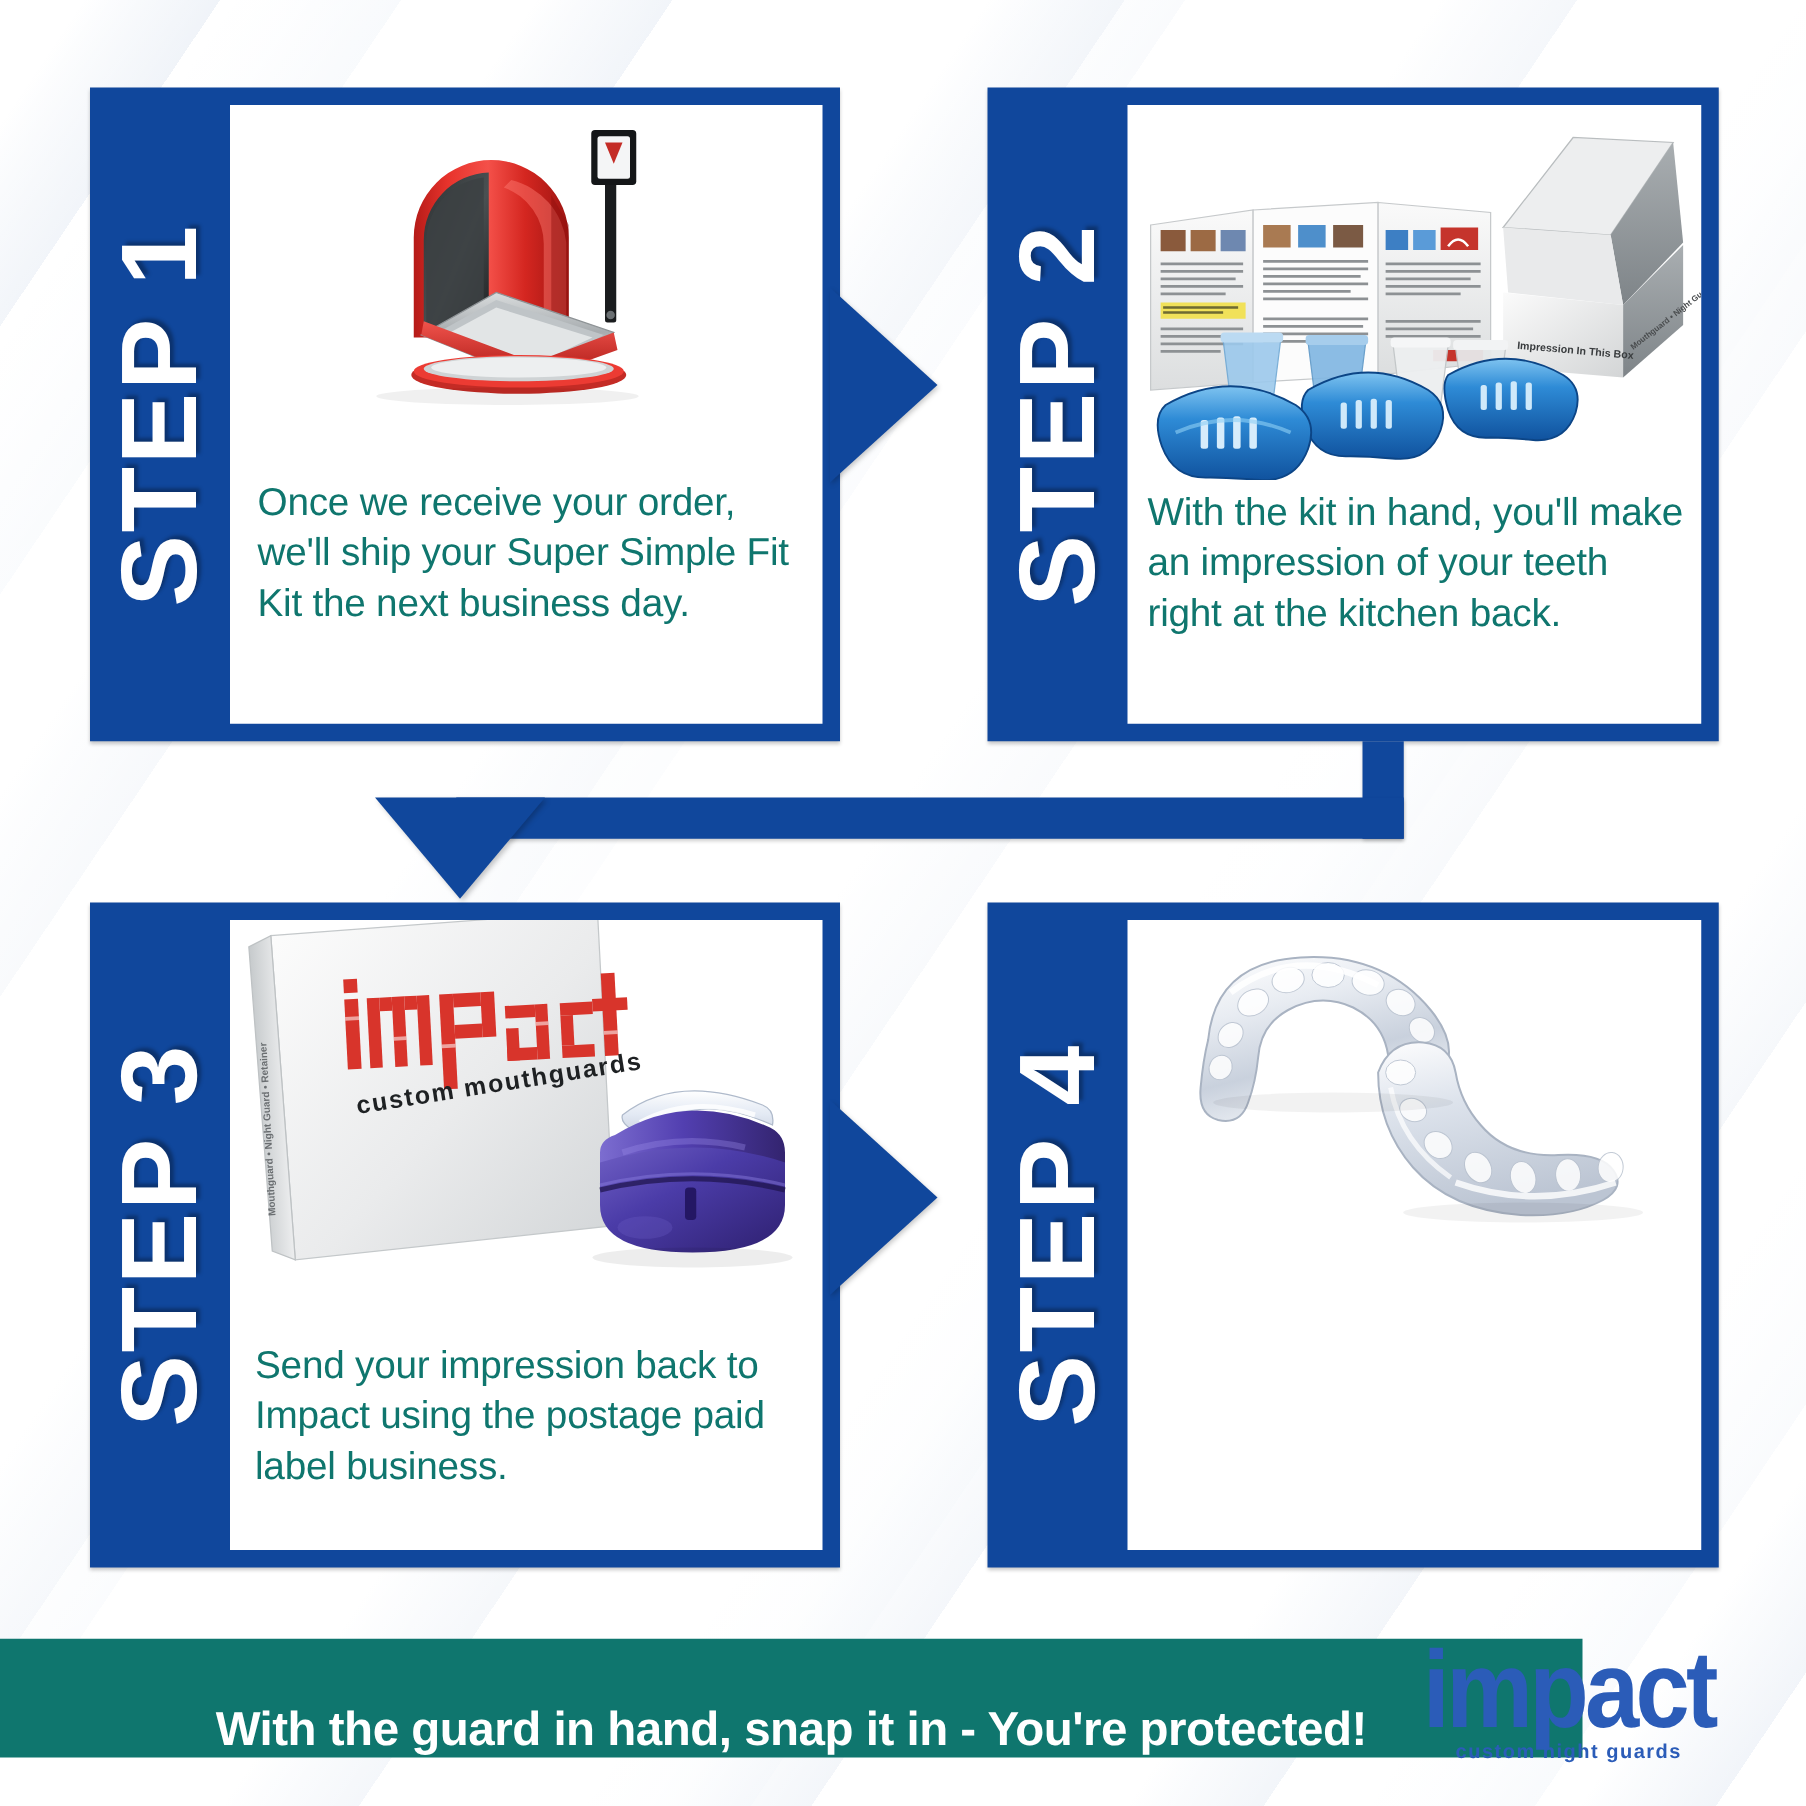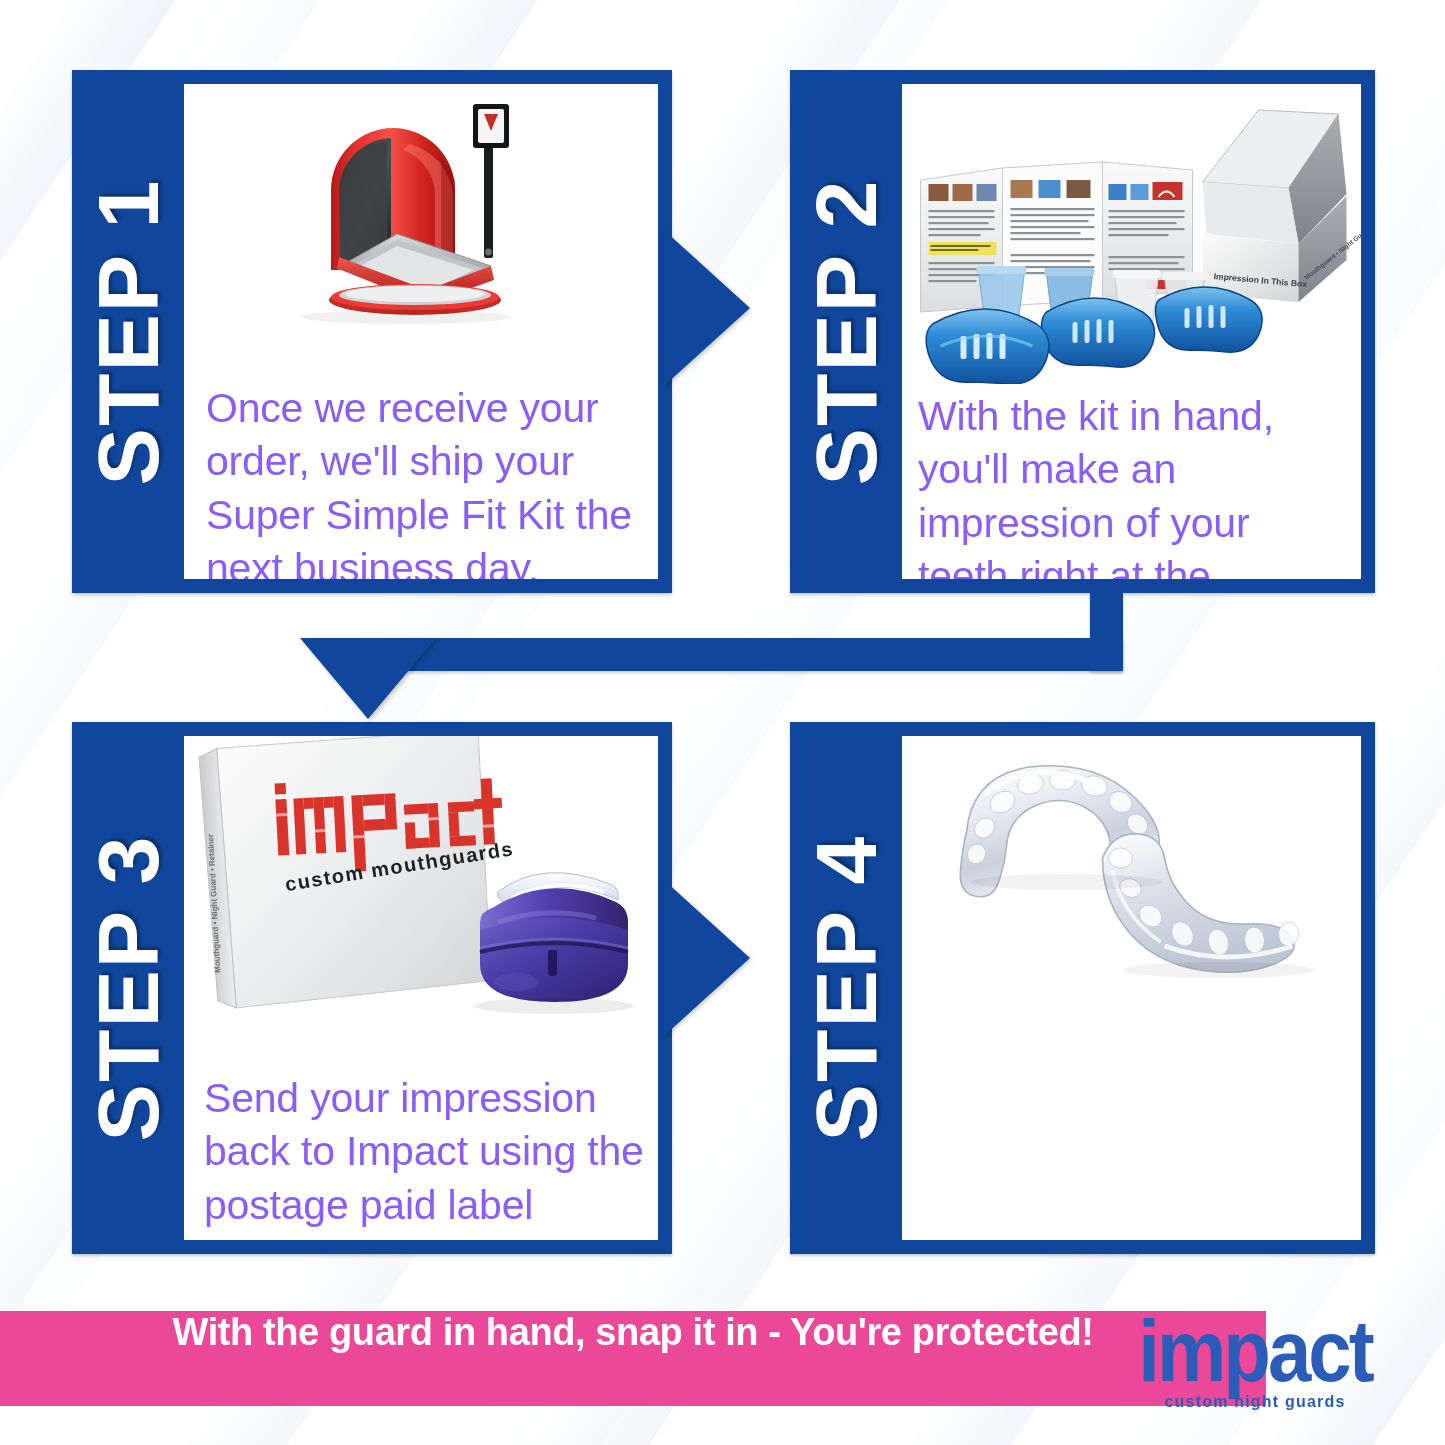--- a/index.html
+++ b/index.html
@@ -99,23 +99,23 @@
     width: 100%;
     flex: 0 0 auto;
     overflow: hidden;
   }
   .art-s1 { height: 290px; }
   .art-s2 { height: 300px; }
   .art-s3 { height: 322px; }
   .art-s4 { height: 270px; }
 
   .caption {
-    color: #8b5cf6;
+    color: #0f766e;
     font-family: "Liberation Sans", sans-serif;
-    font-size: 41px;
+    font-size: 31px;
     font-weight: normal;
     line-height: 1.30;
     letter-spacing: -0.2px;
   }
   .cap-s1 { padding: 8px 18px 0 22px; }
   .cap-s2 { padding: 6px 14px 0 16px; }
   .cap-s3 { padding: 14px 10px 0 20px; }
   .cap-s4 { padding: 6px 14px 0 18px; }
 
   
@@ -145,23 +145,23 @@
     border-right: 68px solid transparent;
     border-top: 81px solid #10479C;
     filter: drop-shadow(2px 2px 2px rgba(0,0,0,0.22));
   }
 
   
   .banner {
     position: absolute;
     left: 0; top: 1311px;
     width: 1266px; height: 95px;
-    background: #ec4899;
+    background: #0f766e;
     display: flex;
-    align-items: flex-start;
+    align-items: flex-end;
     justify-content: center;
   }
   .banner-text {
     color: #ffffff;
     font-family: "Liberation Sans", sans-serif;
     font-weight: bold;
     font-size: 38px;
     letter-spacing: -0.4px;
     white-space: nowrap;
   }
@@ -503,21 +503,21 @@
 
             <rect x="362" y="214" width="9" height="26" rx="3" fill="#241764"></rect>
 
             <path d="M312 186 q48 -16 98 -4" stroke="#9A8CE8" stroke-width="5" fill="none" opacity="0.35"></path>
             <ellipse cx="330" cy="246" rx="22" ry="9" fill="#6E60C8" opacity="0.28"></ellipse>
 
             <ellipse cx="368" cy="270" rx="80" ry="8" fill="#000" opacity="0.07"></ellipse>
           </g>
         </svg>
       </div>
-      <div class="caption cap-s3">Send your impression back to Impact using the postage paid label provided.</div>
+      <div class="caption cap-s3">Send your impression back to Impact using the postage paid label business.</div>
     </div>
   </div>
 
   <div class="panel panel-s4">
     <div class="step-rail">
       <div class="step-label">STEP 4</div>
     </div>
     <div class="panel-body">
       <div class="art art-s4">
         <svg class="art-center" viewBox="0 0 450 270" preserveAspectRatio="xMidYMid meet">

